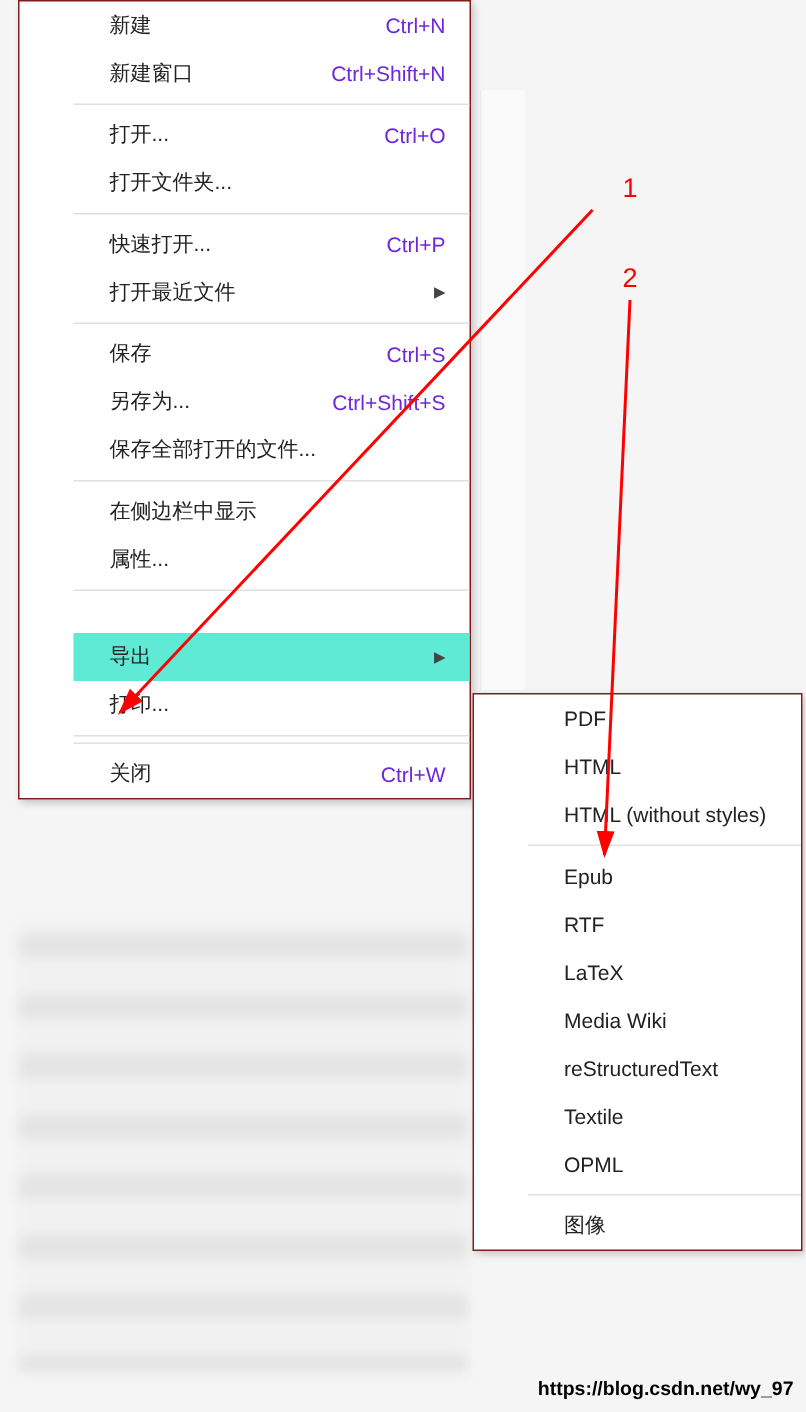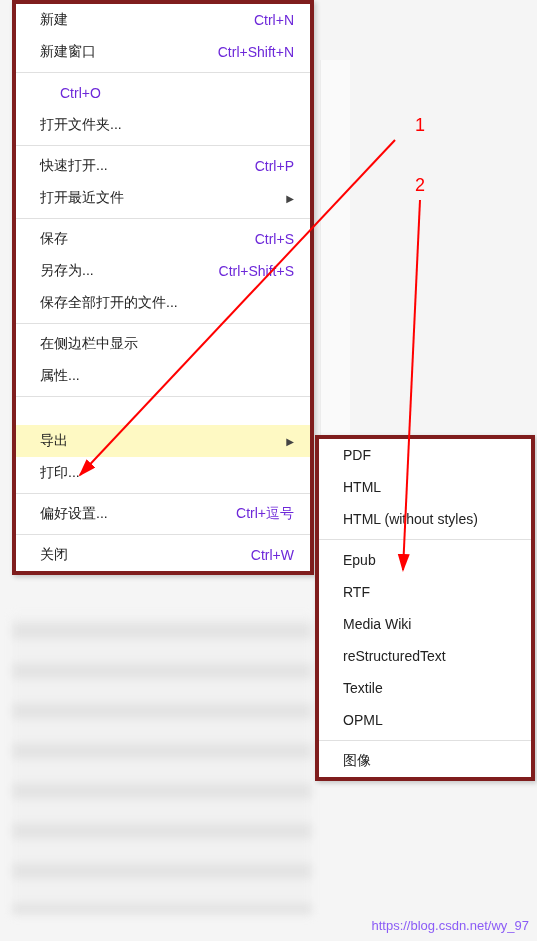--- a/index.html
+++ b/index.html
@@ -12,44 +12,45 @@
       font-size: 14px;
       background: #f5f5f5;
       width: 537px;
       height: 941px;
       position: relative;
       overflow: hidden;
     }
     .menu {
       position: absolute;
       background: #ffffff;
-      border: 4px solid #7f1d1d;
+      border: 1px solid #7f1d1d;
       box-shadow: 2px 2px 5px rgba(0,0,0,0.2);
+      padding-left: 36px;
     }
     .main-menu {
       left: 12px;
       top: 0;
       width: 302px;
     }
     .sub-menu {
       left: 315px;
-      top: 435px;
+      top: 462px;
       width: 220px;
     }
     .menu-item {
       display: flex;
       align-items: center;
       justify-content: space-between;
       padding: 6px 16px 6px 24px;
       height: 32px;
       cursor: default;
       color: #222;
     }
     .menu-item.highlighted {
-      background: #fef9c3;
+      background: #5eead4;
       margin-top: 28px;
     }
     .menu-item .label {
       flex: 1;
     }
     .menu-item .shortcut {
       color: #6d28d9;
       margin-left: 20px;
     }
     .menu-item .arrow {
@@ -107,41 +108,43 @@
       top: 60px;
       width: 30px;
       height: 400px;
       background: #fafafa;
       border-left: 1px solid #eee;
     }
     .watermark {
       position: absolute;
       right: 8px;
       bottom: 8px;
-      color: #8b5cf6;
+      color: #000000;
       font-size: 13px;
+      font-weight: bold;
     }
   </style>
 </head>
 <body>
 
 <div class="bg-strip"></div>
 <div class="blurred-bg"></div>
 
 <div class="menu main-menu" id="main-menu">
     <div class="menu-item">
       <span class="label">新建</span>
       <span class="shortcut">Ctrl+N</span>
     </div>
     <div class="menu-item">
       <span class="label">新建窗口</span>
       <span class="shortcut">Ctrl+Shift+N</span>
     </div>
     <div class="separator"></div>
     <div class="menu-item">
+      <span class="label">打开...</span>
       <span class="shortcut">Ctrl+O</span>
     </div>
     <div class="menu-item">
       <span class="label">打开文件夹...</span>
     </div>
     <div class="separator"></div>
     <div class="menu-item">
       <span class="label">快速打开...</span>
       <span class="shortcut">Ctrl+P</span>
     </div>
@@ -170,24 +173,20 @@
     </div>
     <div class="separator"></div>
     <div class="menu-item highlighted">
       <span class="label">导出</span>
       <span class="arrow">▶</span>
     </div>
     <div class="menu-item">
       <span class="label">打印...</span>
     </div>
     <div class="separator"></div>
-    <div class="menu-item">
-      <span class="label">偏好设置...</span>
-      <span class="shortcut">Ctrl+逗号</span>
-    </div>
     <div class="separator"></div>
     <div class="menu-item">
       <span class="label">关闭</span>
       <span class="shortcut">Ctrl+W</span>
     </div>
   </div>
 <div class="menu sub-menu" id="sub-menu">
     <div class="menu-item">
       <span class="label">PDF</span>
     </div>
@@ -196,20 +195,23 @@
     </div>
     <div class="menu-item">
       <span class="label">HTML (without styles)</span>
     </div>
     <div class="separator"></div>
     <div class="menu-item">
       <span class="label">Epub</span>
     </div>
     <div class="menu-item">
       <span class="label">RTF</span>
+    </div>
+    <div class="menu-item">
+      <span class="label">LaTeX</span>
     </div>
     <div class="menu-item">
       <span class="label">Media Wiki</span>
     </div>
     <div class="menu-item">
       <span class="label">reStructuredText</span>
     </div>
     <div class="menu-item">
       <span class="label">Textile</span>
     </div>

